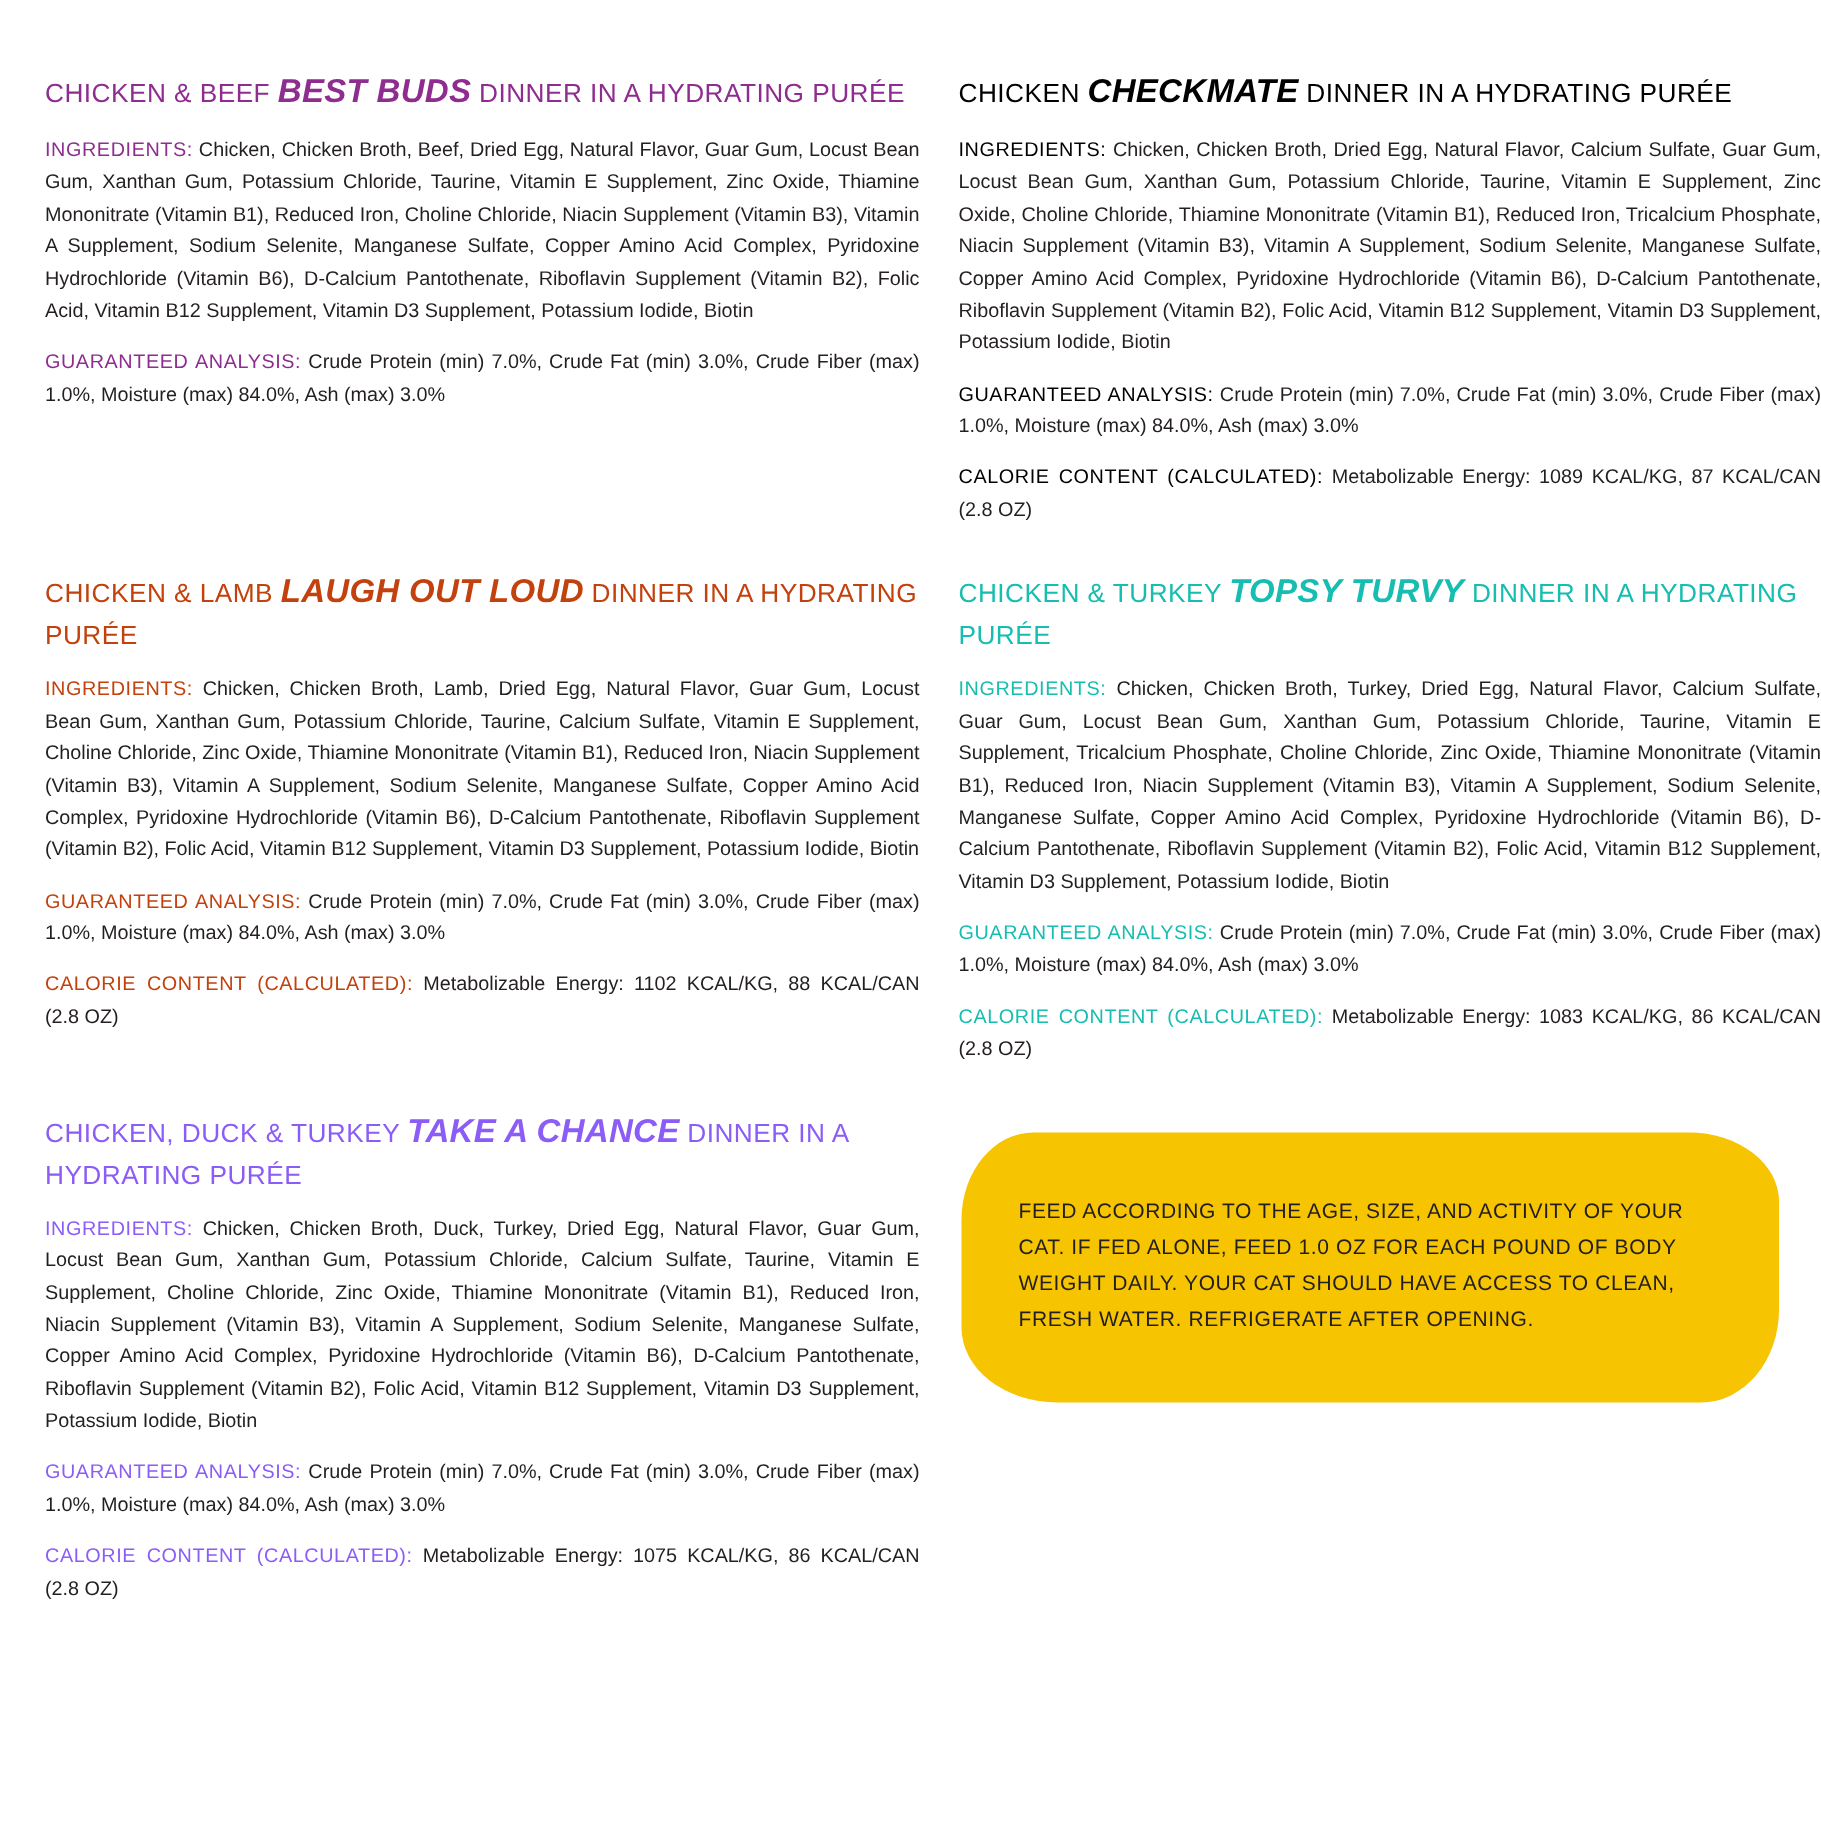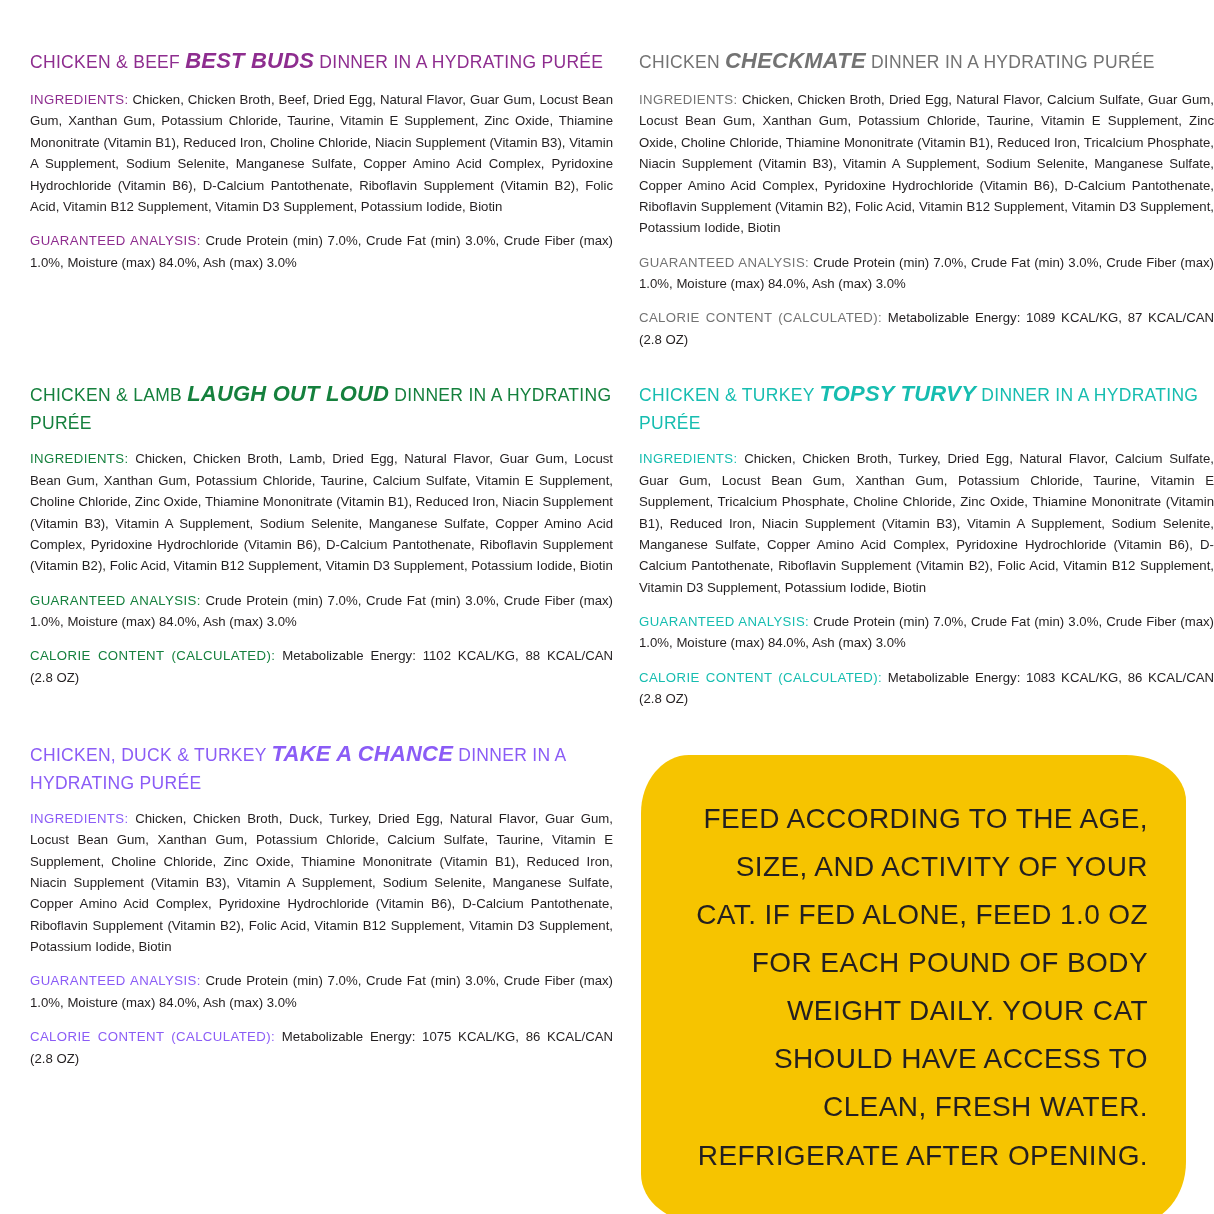--- a/index.html
+++ b/index.html
@@ -57,42 +57,42 @@
   }
   .block .lbl {
     font-weight: normal;
     letter-spacing: 0.4px;
   }
   .block.ga, .block.cal {
     line-height: 1.62;
   }
   
   .t-purple .prod-title, .t-purple .lbl { color: #8e2d8f; }
-  .t-blue   .prod-title, .t-blue .lbl   { color: #737373; }
-  .t-green  .prod-title, .t-green .lbl  { color: #15803d; }
+  .t-blue   .prod-title, .t-blue .lbl   { color: #000000; }
+  .t-green  .prod-title, .t-green .lbl  { color: #c2410c; }
   .t-teal   .prod-title, .t-teal .lbl   { color: #16bdb0; }
   .t-pink   .prod-title, .t-pink .lbl   { color: #8b5cf6; }
 
   .feeding-wrap {
     position: relative;
     margin-top: 18px;
   }
   .feeding-blob {
     position: relative;
     width: 545px;
     margin-left: 10px;
     background: #f6c400;
     border-radius: 48px 60px 52px 64px / 58px 46px 62px 50px;
     padding: 40px 38px 44px 38px;
     box-sizing: border-box;
   }
   .feeding-blob p {
     margin: 0;
-    text-align: right;
-    font-size: 28px;
+    text-align: left;
+    font-size: 14px;
     line-height: 1.72;
     letter-spacing: 0.4px;
     color: #231f20;
     text-transform: uppercase;
   }
 </style>
 </head>
 <body>
 
 <div class="page">

